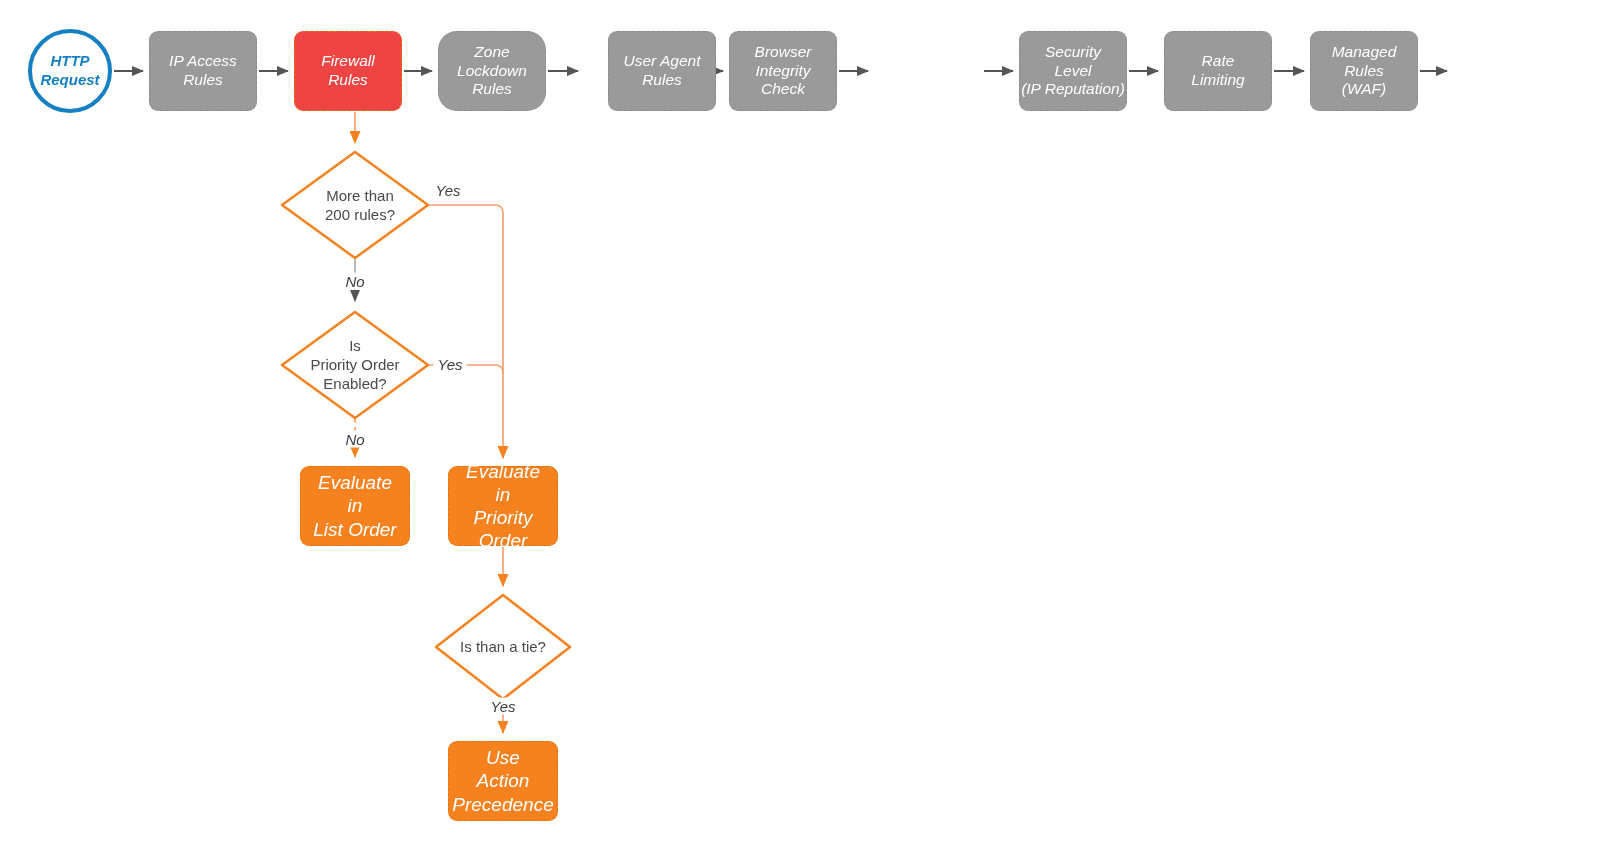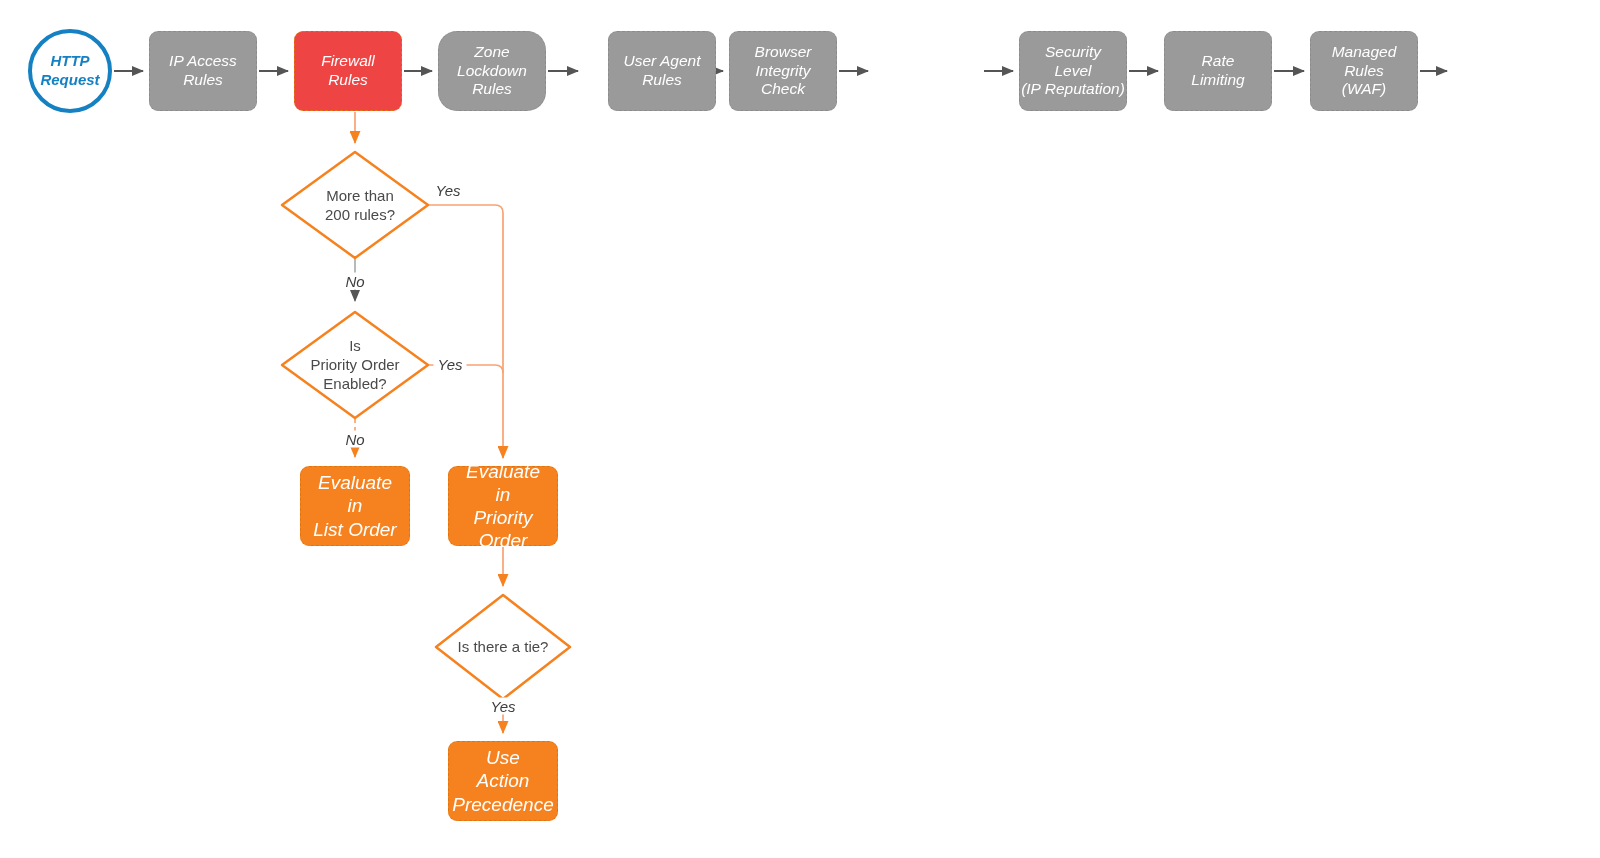--- a/index.html
+++ b/index.html
@@ -162,21 +162,21 @@
 Rules
 (WAF)</span>
   </div>
 
 
   <div class="diamond-label" style="left:360px; top:205px;">More than
 200 rules?</div>
   <div class="diamond-label" style="left:355px; top:365px;">Is
 Priority Order
 Enabled?</div>
-  <div class="diamond-label" style="left:503px; top:647px;">Is there a tie?</div>
+  <div class="diamond-label" style="left:503px; top:647px;">Is than a tie?</div>
 
   <div class="edge-label" style="left:448px; top:190px;">Yes</div>
   <div class="edge-label" style="left:355px; top:281px;">No</div>
   <div class="edge-label" style="left:450px; top:364px;">Yes</div>
   <div class="edge-label" style="left:355px; top:439px;">No</div>
   <div class="edge-label" style="left:503px; top:706px;">Yes</div>
 
   <div class="node outcome" style="left:300px; top:466px;">
     <span class="lbl">Evaluate
 in

